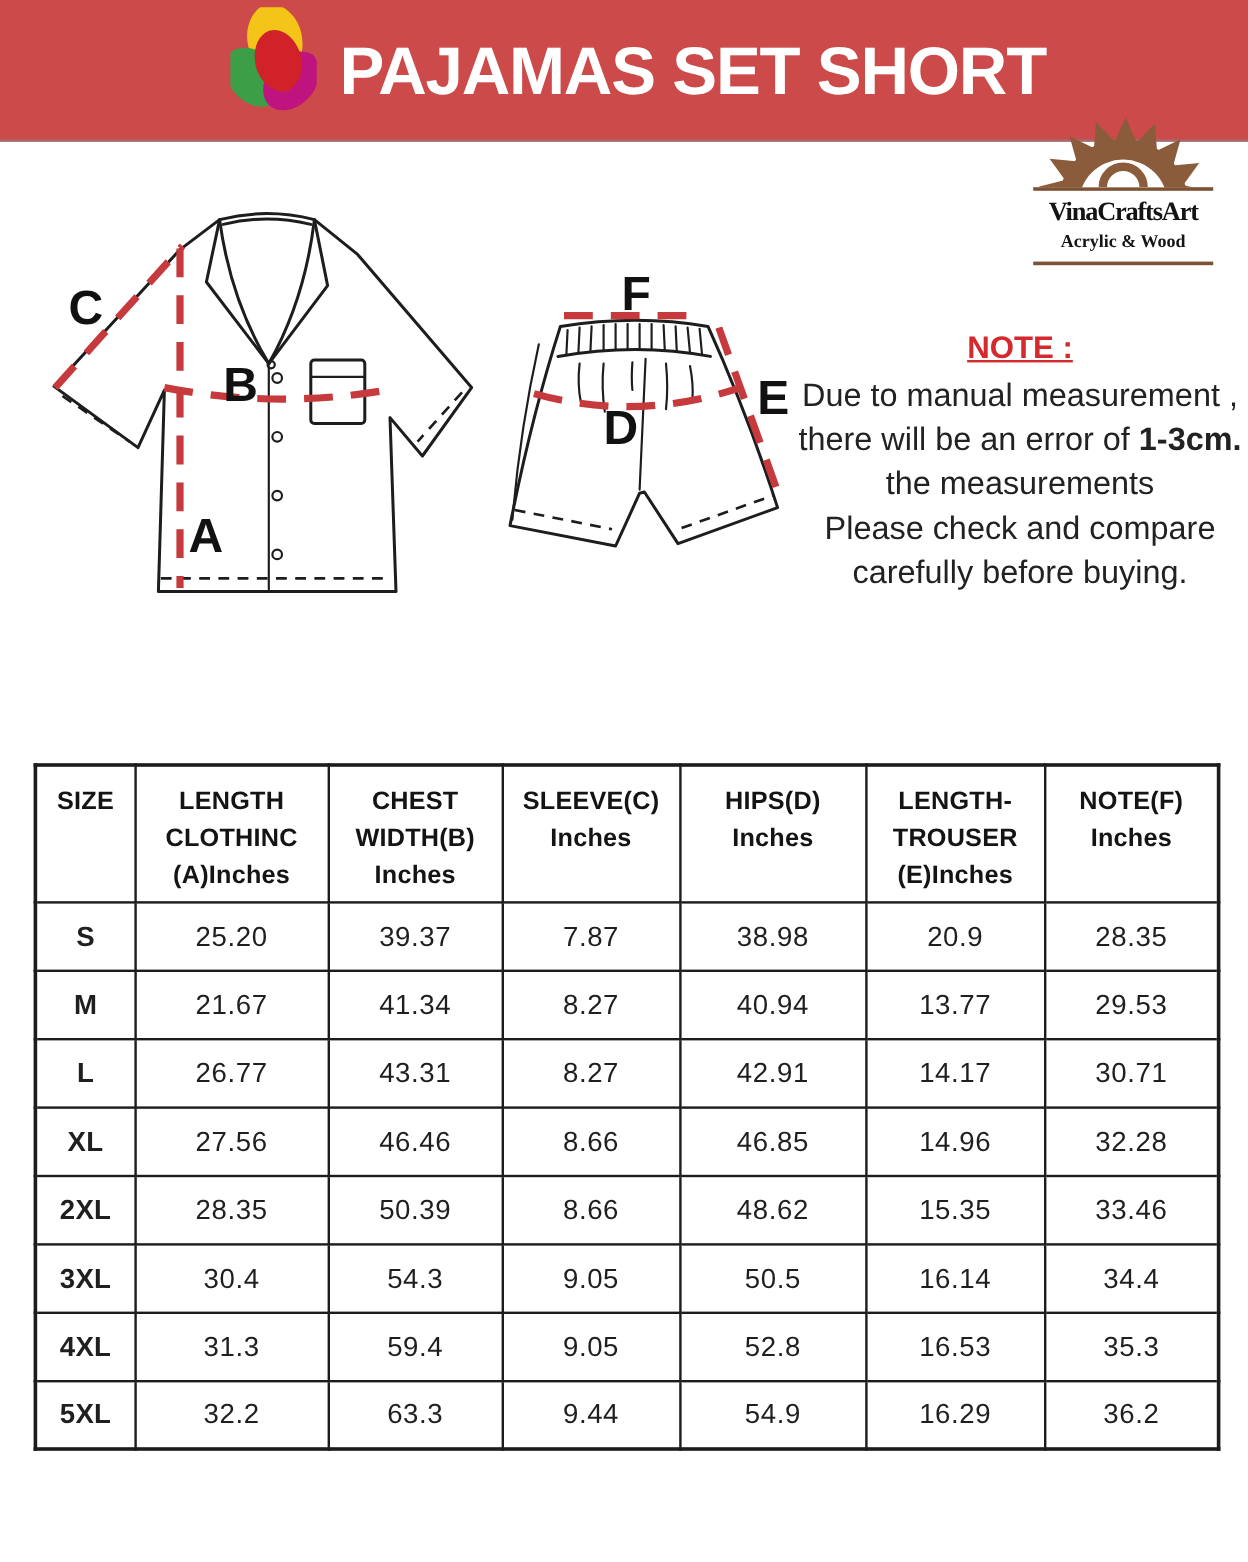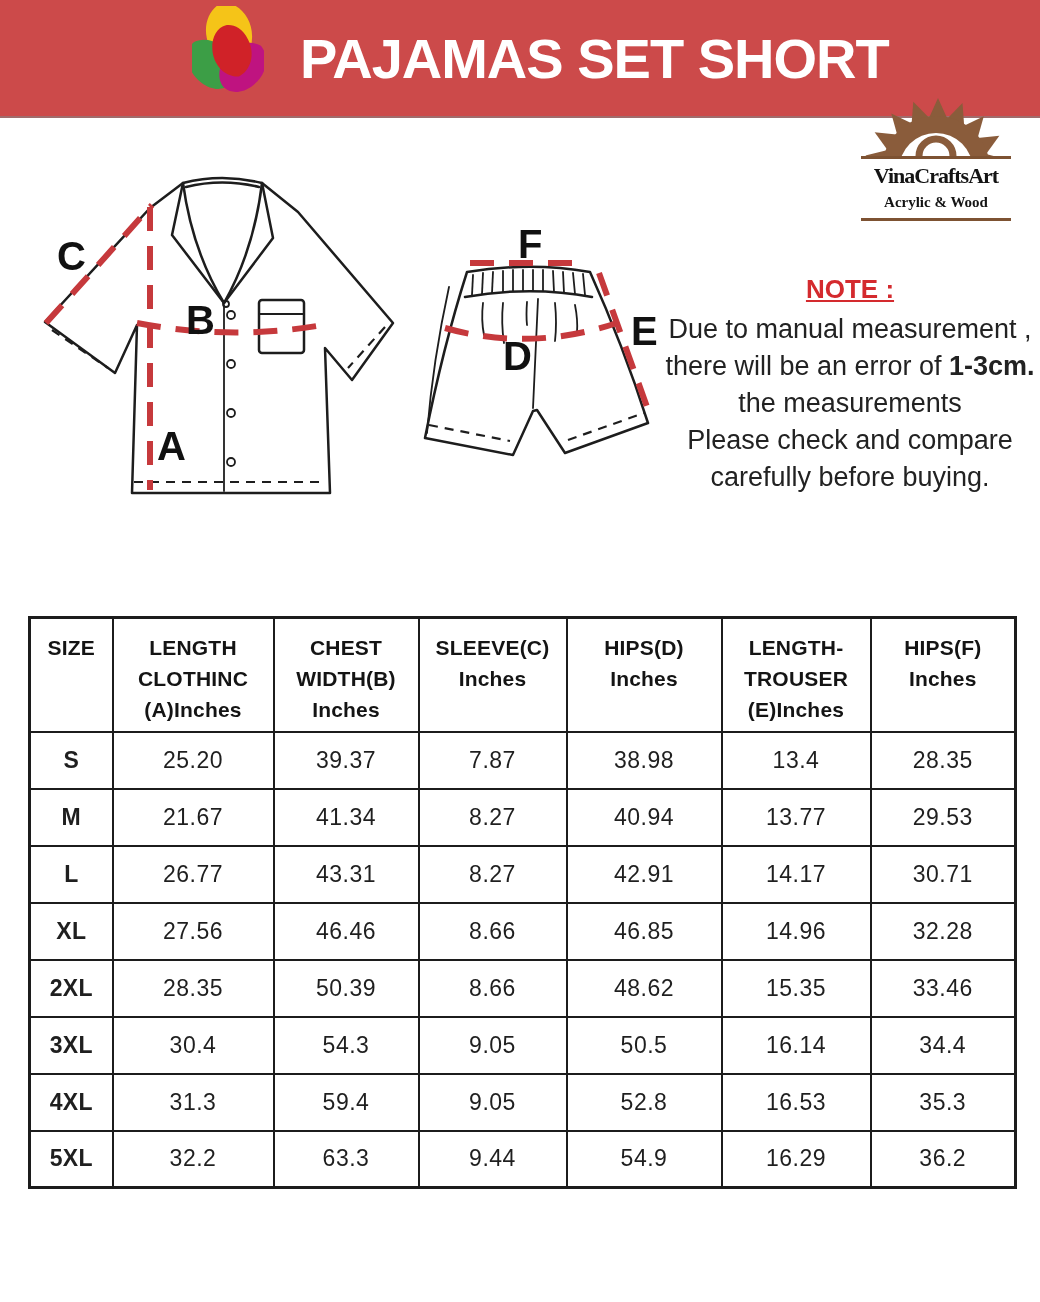--- a/index.html
+++ b/index.html
@@ -6,21 +6,21 @@
   body{
     width:1040px;height:1302px;position:relative;background:#ffffff;
     font-family:"Liberation Sans",sans-serif;overflow:hidden;
   }
   
   .banner{
     position:absolute;left:0;top:0;width:1040px;height:118px;
     background:#cc4a4a;border-bottom:2px solid #a06c6c;box-sizing:border-box;
   }
   .banner-title{
-    position:absolute;left:300px;top:0;height:116px;display:flex;align-items:center;
+    position:absolute;left:283px;top:0;height:116px;display:flex;align-items:center;
     color:#ffffff;font-size:56px;font-weight:bold;letter-spacing:-1px;white-space:nowrap;
   }
   .petals{position:absolute;left:192px;top:6px;}
   
   .brand{position:absolute;left:858px;top:86px;width:156px;z-index:3;text-align:center;}
   .blade-clip{width:146px;height:70px;margin:0 auto;overflow:hidden;}
   .brand-rule{height:3px;background:#7d5232;margin:0 3px;}
   .brand-name{
     font-family:"Liberation Serif",serif;font-weight:bold;font-size:22px;color:#141414;
     margin:1px 0 0;letter-spacing:-1px;line-height:32px;
@@ -38,21 +38,21 @@
   .thin{stroke:#1d1d1d;stroke-width:1.8;fill:none;stroke-linecap:round;}
   .redline{stroke:#c6393c;stroke-width:6;fill:none;stroke-dasharray:24 15;}
   .measure-label{font-family:"Liberation Sans",sans-serif;font-size:40px;font-weight:bold;fill:#111111;}
   
   .note{position:absolute;left:662px;top:274px;width:376px;text-align:center;color:#222222;}
   .note-title{color:#d42a2e;font-weight:bold;font-size:26px;line-height:30px;margin-bottom:7px;text-decoration:underline;}
   .note-line{font-size:27px;line-height:37px;white-space:nowrap;}
   .note-bold{font-weight:bold;}
   
   .size-table{
-    position:absolute;left:28px;top:616px;width:986px;border-collapse:collapse;
+    position:absolute;left:28px;top:636px;width:986px;border-collapse:collapse;
     table-layout:fixed;border:3px solid #1c1c1c;
   }
   .size-table th,.size-table td{border:2px solid #1c1c1c;text-align:center;padding:0;}
   .size-table thead tr{height:114px;}
   .size-table tbody tr{height:57px;}
   .size-table th{font-size:21px;font-weight:bold;color:#141414;vertical-align:top;padding-top:13px;line-height:31px;letter-spacing:0.2px;}
   .size-table td{font-size:23px;color:#1f1f1f;letter-spacing:0.5px;}
   .size-table td.size-label{font-weight:bold;letter-spacing:0.2px;}
 </style>
 </head>
@@ -218,33 +218,33 @@
       <th>
           <div>HIPS(D)</div>
           <div>Inches</div>
         </th>
       <th>
           <div>LENGTH-</div>
           <div>TROUSER</div>
           <div>(E)Inches</div>
         </th>
       <th>
-          <div>HIPS(F)</div>
+          <div>NOTE(F)</div>
           <div>Inches</div>
         </th>
     </tr>
   </thead>
   <tbody>
     <tr>
       <td class="size-label">S</td>
       <td>25.20</td>
       <td>39.37</td>
       <td>7.87</td>
       <td>38.98</td>
-      <td>13.4</td>
+      <td>20.9</td>
       <td>28.35</td>
     </tr>
     <tr>
       <td class="size-label">M</td>
       <td>21.67</td>
       <td>41.34</td>
       <td>8.27</td>
       <td>40.94</td>
       <td>13.77</td>
       <td>29.53</td>

